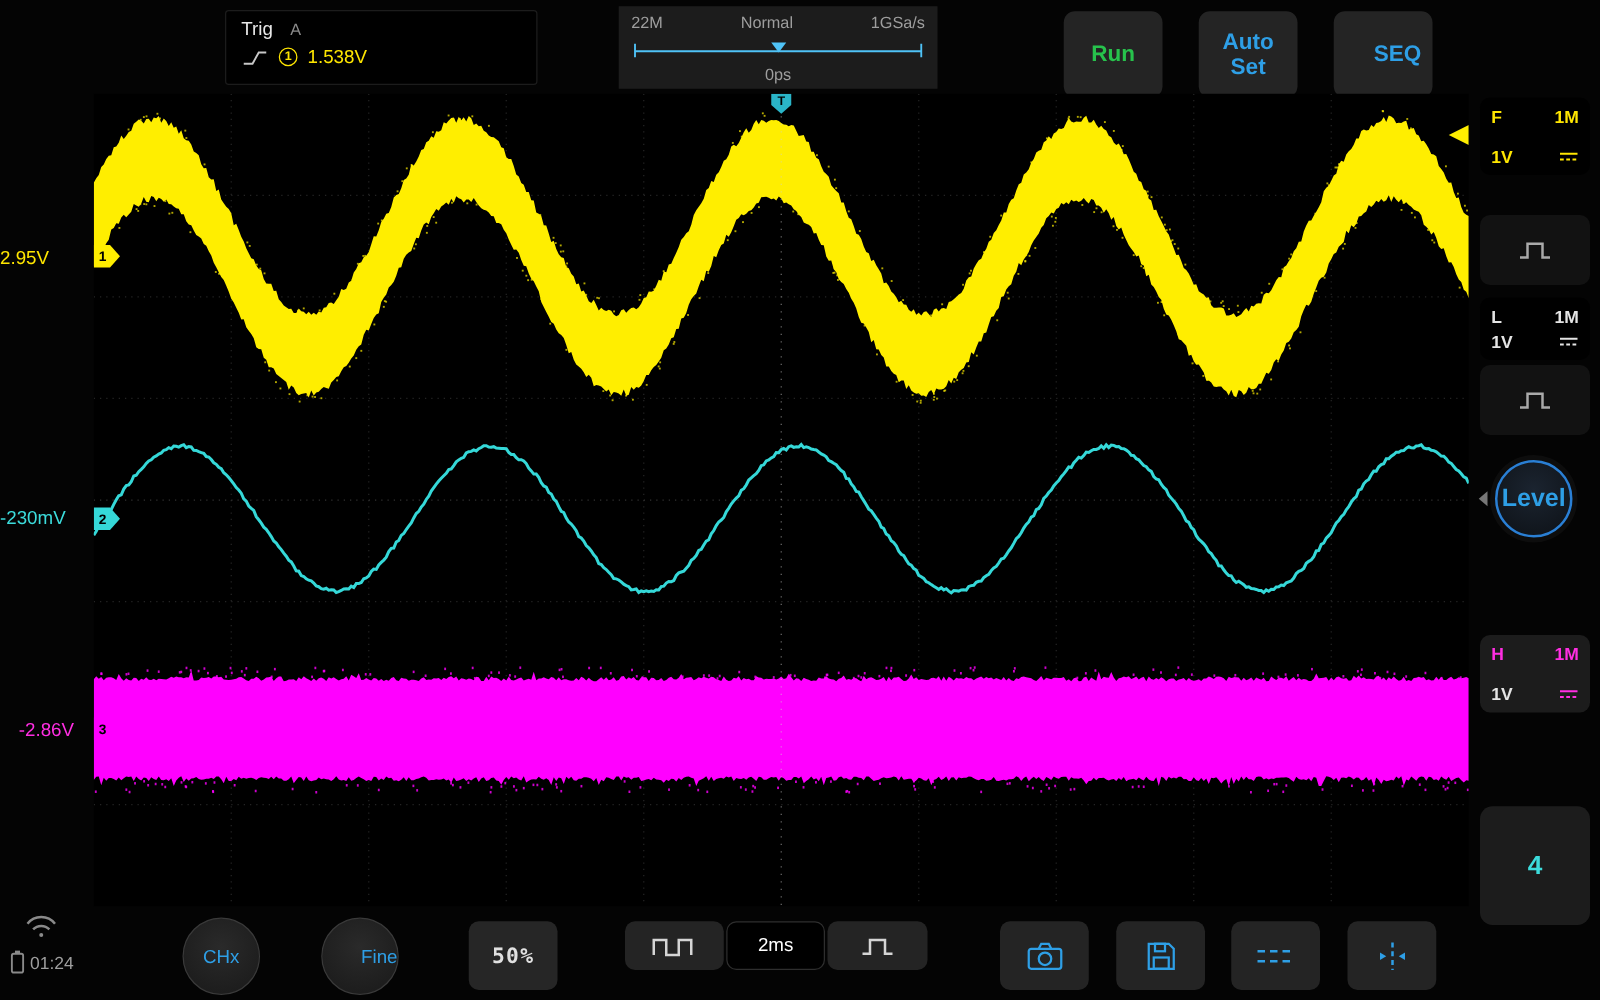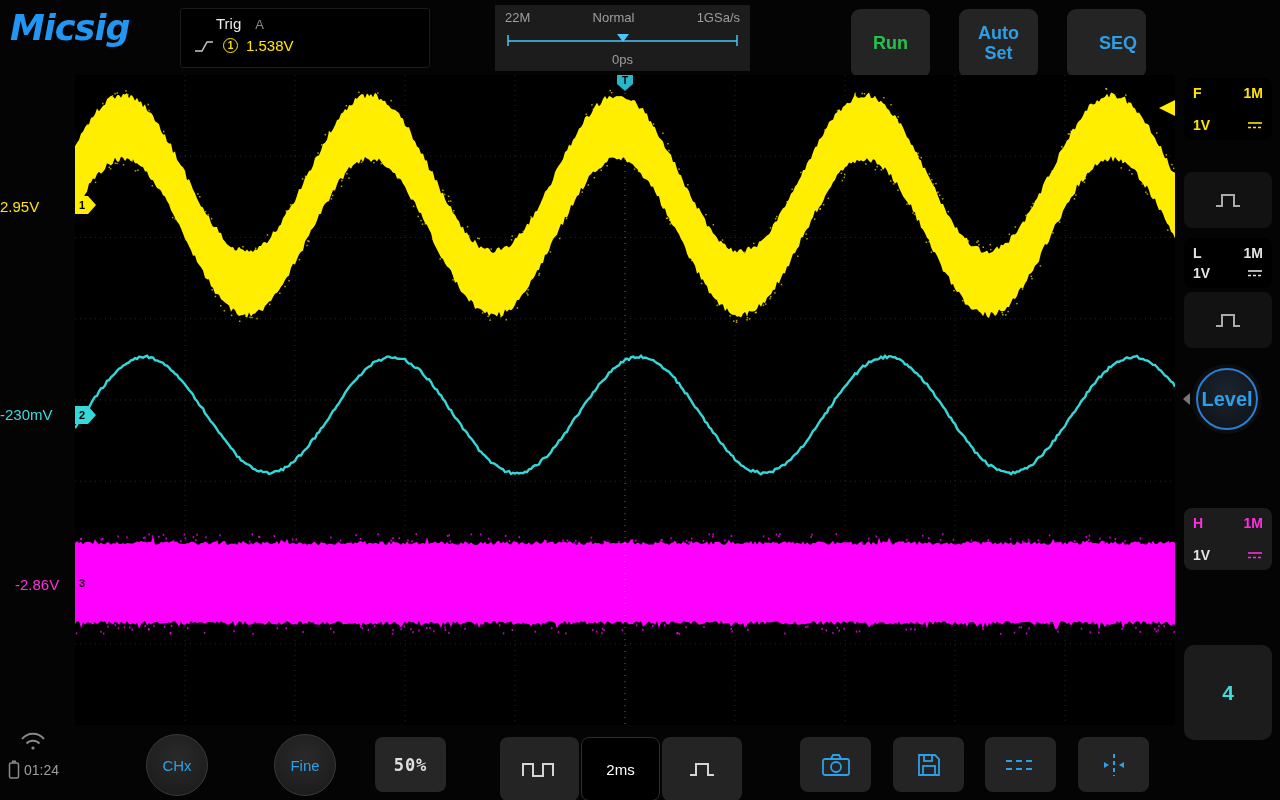--- a/index.html
+++ b/index.html
@@ -4,21 +4,21 @@
 <style>
   *{margin:0;padding:0;box-sizing:border-box;}
   html,body{background:#000;}
   body{font-family:"Liberation Sans",sans-serif;}
   .stage{position:relative;width:1280px;height:800px;background:#040404;overflow:hidden;color:#ddd;}
 
   
   .logo{position:absolute;left:10px;top:8px;font-family:"DejaVu Sans",sans-serif;font-style:italic;font-weight:800;font-size:35px;color:#2196f3;letter-spacing:-1px;}
   .trig-box{position:absolute;left:180px;top:8px;width:250px;height:60px;background:#000;border:1px solid #1c1c1c;border-radius:3px;padding:6px 12px;}
   .trig-r1{display:flex;align-items:baseline;gap:14px;}
-  .trig-name{font-size:15px;color:#e8e8e8;margin-left:23px;}
+  .trig-name{font-size:15px;color:#e8e8e8;}
   .trig-ch{font-size:13px;color:#8a8a8a;}
   .trig-r2{display:flex;align-items:center;gap:8px;margin-top:5px;}
   .src-circ{display:inline-flex;align-items:center;justify-content:center;width:15px;height:15px;border:1px solid #ffe600;border-radius:50%;color:#ffe600;font-size:10px;font-weight:bold;}
   .trig-lvl{color:#ffe600;font-size:15px;}
 
   .acq-box{position:absolute;left:495px;top:5px;width:255px;height:66px;background:#1c1c1c;padding:5px 10px 4px;display:flex;flex-direction:column;justify-content:space-between;}
   .acq-r1{display:flex;justify-content:space-between;color:#9e9e9e;font-size:13px;}
   .acq-r3{text-align:center;color:#9e9e9e;font-size:13px;}
   .acq-slider{align-self:center;line-height:0;}
 
@@ -46,38 +46,37 @@
   .p2{top:292px;}
   .levelbtn{position:absolute;left:1196px;top:368px;width:62px;height:62px;border-radius:50%;background:radial-gradient(circle at 50% 38%,#1b2430,#0d1116);border:2px solid #2a7fd4;color:#2e9fe6;font-size:20px;font-weight:bold;display:flex;align-items:center;justify-content:center;cursor:pointer;box-shadow:0 0 0 4px rgba(255,255,255,0.04);font-family:inherit;}
   .level-arrow{position:absolute;left:1182px;top:392px;line-height:0;}
   .ch4btn{position:absolute;left:1184px;top:645px;width:88px;height:95px;border:0;border-radius:10px;background:#1c1c1c;color:#3cdcdc;font-size:21px;font-weight:bold;display:flex;align-items:center;justify-content:center;cursor:pointer;font-family:inherit;}
 
   
   .wifi{position:absolute;left:20px;top:731px;line-height:0;}
   .status{position:absolute;left:8px;top:760px;display:flex;align-items:center;gap:4px;color:#9e9e9e;font-size:14px;}
   .circlebtn{position:absolute;top:734px;width:62px;height:62px;border-radius:50%;background:radial-gradient(circle at 50% 38%,#2a2a2a,#191919);border:1px solid #3a3a3a;color:#2e9fe6;font-size:15px;display:flex;align-items:center;justify-content:center;cursor:pointer;font-family:inherit;}
   .chxbtn{left:146px;}
-  .finebtn{left:274px;}
+  .finebtn{left:257px;justify-content:flex-end;}
   .pctbtn{position:absolute;left:375px;top:737px;width:71px;height:55px;border:0;border-radius:8px;background:#262626;color:#e0e0e0;font-family:"DejaVu Sans Mono",monospace;font-weight:bold;font-size:17px;display:flex;align-items:center;justify-content:center;cursor:pointer;letter-spacing:1px;}
-  .midbtn{position:absolute;top:737px;height:64px;border:0;border-radius:8px;background:#242424;display:flex;align-items:center;justify-content:center;cursor:pointer;}
+  .midbtn{position:absolute;top:737px;height:39px;border:0;border-radius:8px;background:#242424;display:flex;align-items:center;justify-content:center;cursor:pointer;}
   .sqbtn{left:500px;width:79px;}
   .tbase{left:581px;width:79px;background:#000;border:1px solid #2e2e2e;color:#fff;font-size:15px;font-family:inherit;}
   .plsbtn{left:662px;width:80px;}
   .iconbtn{position:absolute;top:737px;width:71px;height:55px;border:0;border-radius:8px;background:#242424;display:flex;align-items:center;justify-content:center;cursor:pointer;}
   .cambtn{left:800px;}
   .savebtn{left:893px;}
   .dashbtn{left:985px;}
   .curbtn{left:1078px;}
 </style>
 </head>
 <body>
 
 <div class="stage">
 
-  <div class="logo">Micsig</div>
 
   <div class="trig-box">
     <div class="trig-r1">
       <span class="trig-name">Trig</span>
       <span class="trig-ch">A</span>
     </div>
     <div class="trig-r2">
       <span style="line-height:0;">
         <svg width="22" height="16">
             <path d="M2,13 H9 L14,4 H20" stroke="#c8c8c8" fill="none" stroke-width="1.5"></path>

